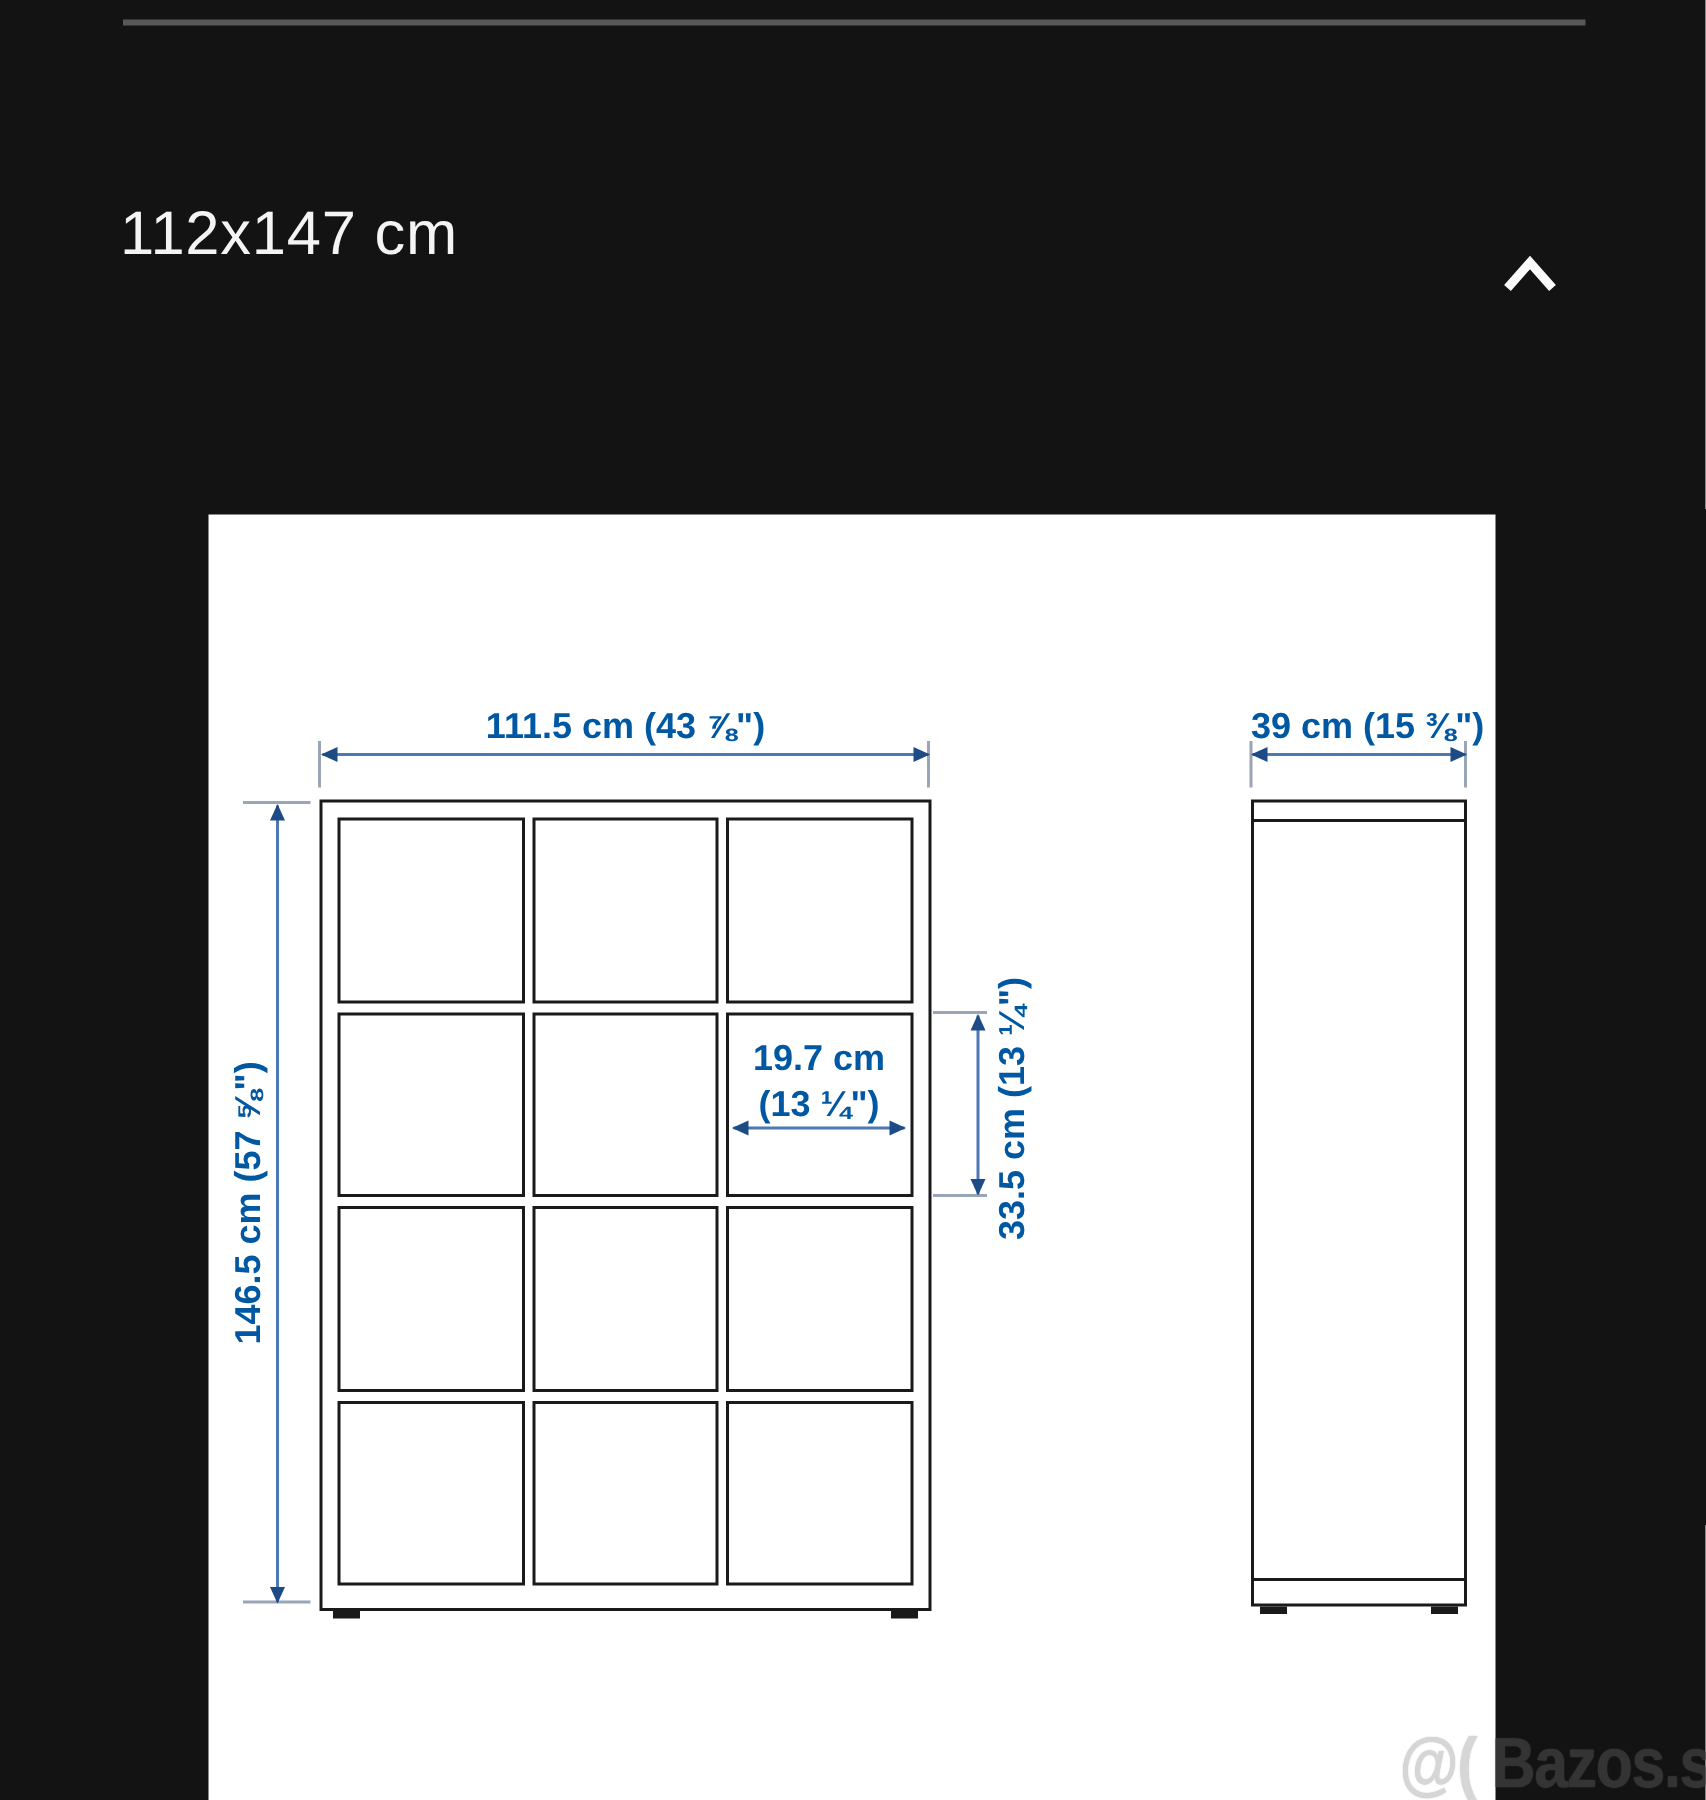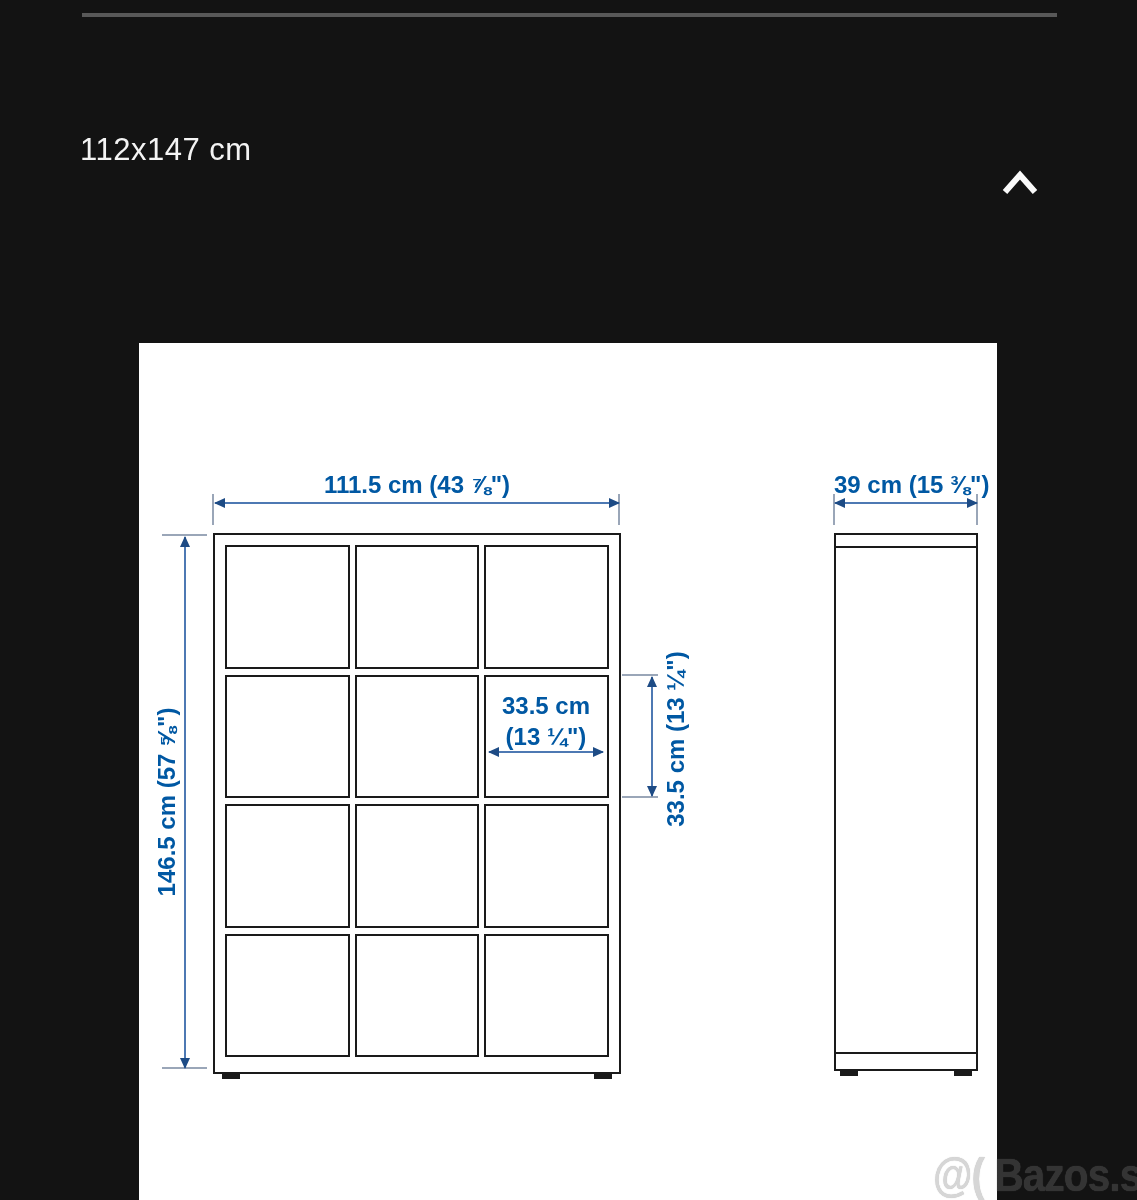--- a/index.html
+++ b/index.html
@@ -7,21 +7,21 @@
     width:1137px;height:1200px;position:relative;overflow:hidden;
     background:#131313;
     font-family:"Liberation Sans", sans-serif;
   }
   
   .top-line{position:absolute;left:82px;top:13px;width:975px;height:4px;background:#585858;}
 
   
   .size-title{
     position:absolute;left:80px;top:133px;
-    color:#f4f4f4;font-size:31px;font-weight:400;letter-spacing:0.5px;line-height:1.1;
+    color:#f4f4f4;font-size:41px;font-weight:400;letter-spacing:0.5px;line-height:1.1;
   }
 
   
   .chevron-btn{position:absolute;left:999px;top:167px;width:42px;height:32px;background:none;border:none;padding:0;cursor:pointer;}
 
   
   .photo{
     position:absolute;left:139px;top:343px;width:858px;height:857px;
     background:#ffffff;
   }
@@ -117,21 +117,21 @@
   </div>
 
   <div class="dim-label rot" style="left:27px;top:459px;">146.5 cm (57 ⅝")</div>
   <div class="ext-h" style="left:23px;top:191px;width:45px;"></div>
   <div class="ext-h" style="left:23px;top:724px;width:45px;"></div>
   <div class="dim-v" style="left:45px;top:194px;height:531px;">
     <span class="ah ah-t"></span>
     <span class="ah ah-b"></span>
   </div>
 
-  <div class="dim-label center" style="left:407px;top:378px;transform:translate(-50%,-50%);"><span>33.5 cm</span><br>
+  <div class="dim-label center" style="left:407px;top:378px;transform:translate(-50%,-50%);"><span>19.7 cm</span><br>
     <span>(13 ¼")</span></div>
   <div class="dim-h" style="left:350px;top:408px;width:114px;">
     <span class="ah ah-l"></span>
     <span class="ah ah-r"></span>
   </div>
 
   <div class="ext-h" style="left:483px;top:331px;width:36px;"></div>
   <div class="ext-h" style="left:483px;top:453px;width:36px;"></div>
   <div class="dim-v" style="left:512px;top:334px;height:119px;">
     <span class="ah ah-t"></span>

